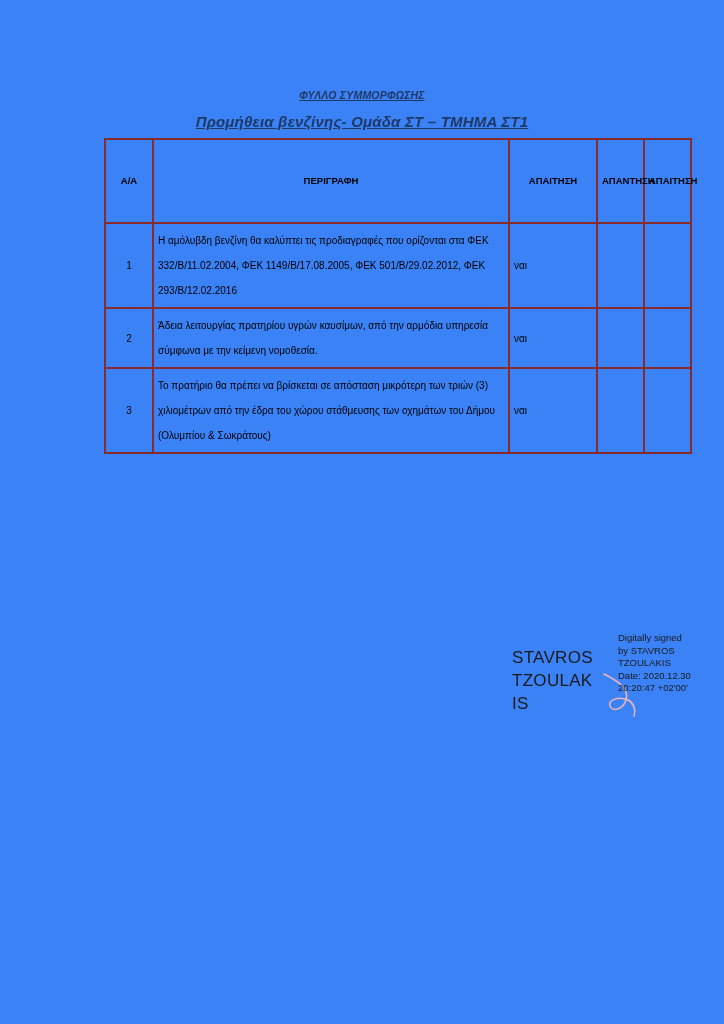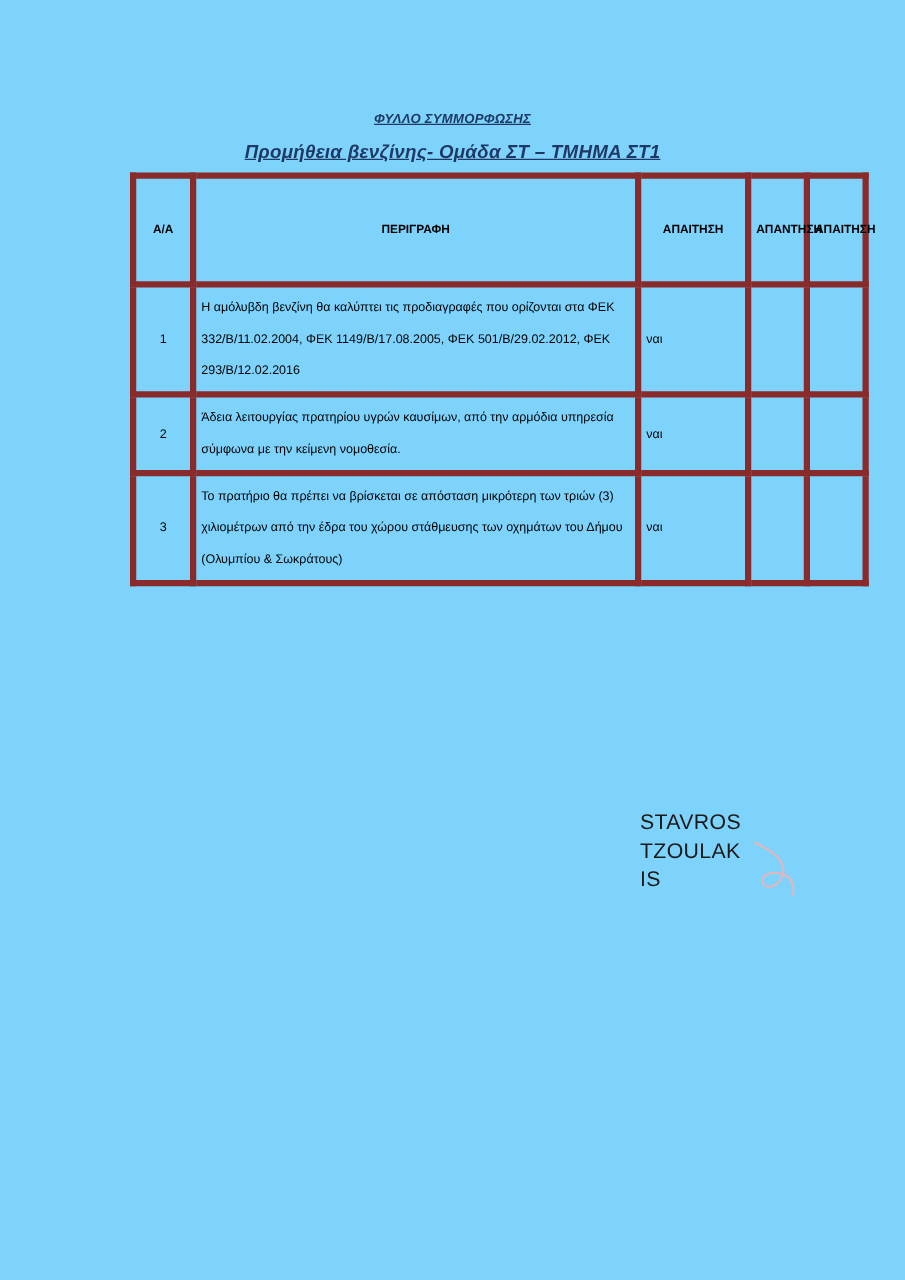--- a/index.html
+++ b/index.html
@@ -13,21 +13,21 @@
     position: relative;
     font-family: "Liberation Sans", sans-serif;
     color: #000000;
     overflow: hidden;
   }
   .page {
     position: absolute;
     left: 0; top: 0;
     width: 724px;
     height: 1024px;
-    background: #7dd3fc;
+    background: #3b82f6;
   }
   .doc-body {
     position: absolute;
     left: 104px;
     top: 86px;
     width: 516px;
   }
   .title-block {
     text-align: center;
   }
@@ -52,21 +52,21 @@
   }
   table.sheet {
     position: absolute;
     left: 104px;
     top: 138px;
     width: 586px;
     border-collapse: collapse;
     table-layout: fixed;
   }
   table.sheet td, table.sheet th {
-    border: 5px solid #4d7c0f;
+    border: 2px solid #4d7c0f;
     border-color: #8a2b2b;
     padding: 4px;
     vertical-align: middle;
   }
   .hdr {
     text-align: center;
     font-size: 9.5px;
     font-weight: bold;
     color: #000;
     height: 74px;
@@ -190,15 +190,22 @@
 
   <div class="signature">
     <div class="sig-name">
       <div>STAVROS</div>
       <div>TZOULAK</div>
       <div>IS</div>
     </div>
     <svg class="sig-swash" viewBox="0 0 40 48">
       <path d="M4 4 C 16 10, 30 18, 26 30 C 23 40, 12 42, 10 36 C 8 30, 18 26, 28 30 C 34 33, 36 40, 34 46" fill="none" stroke="#e8b4b8" stroke-width="1.6" stroke-linecap="round"></path>
     </svg>
+    <div class="sig-details">
+      <div>Digitally signed</div>
+      <div>by STAVROS</div>
+      <div>TZOULAKIS</div>
+      <div>Date: 2020.12.30</div>
+      <div>20:20:47 +02'00'</div>
+    </div>
   </div>
 
 </div>
 
 </body></html>

